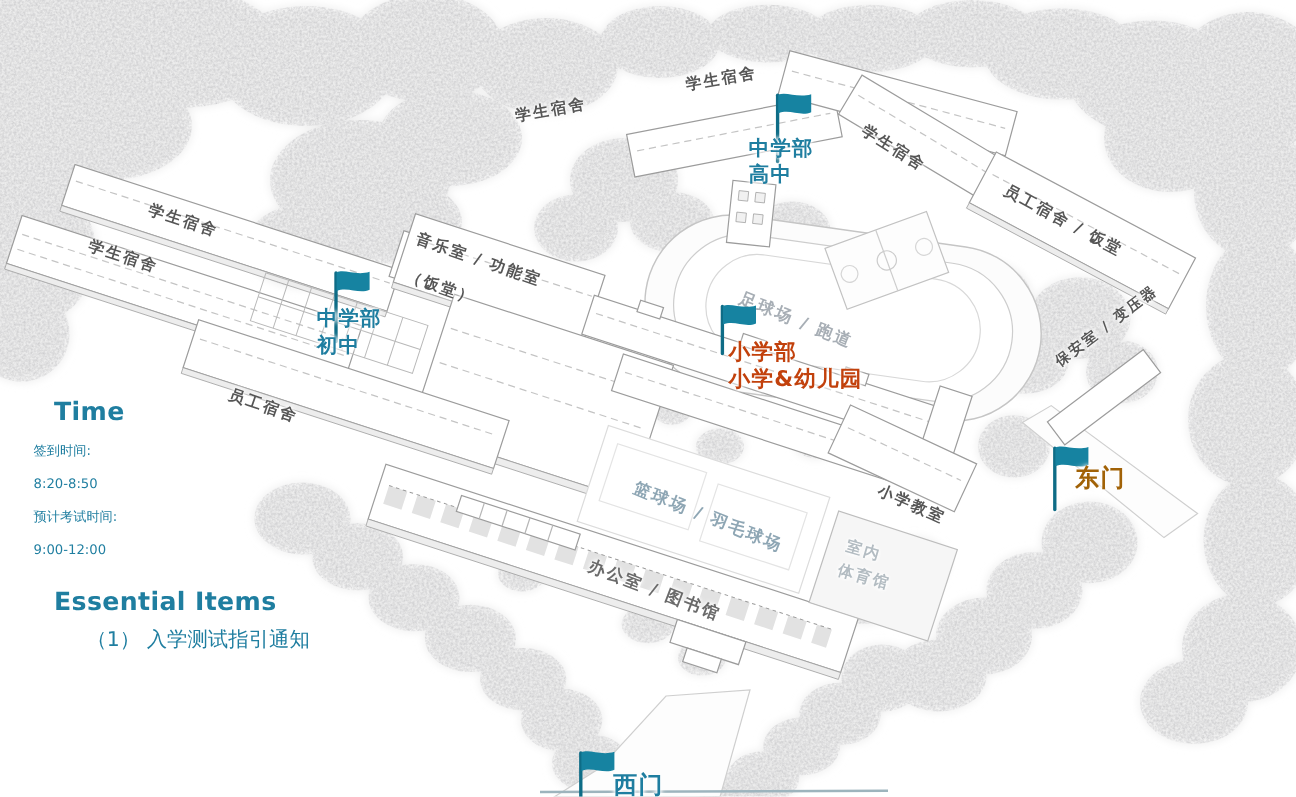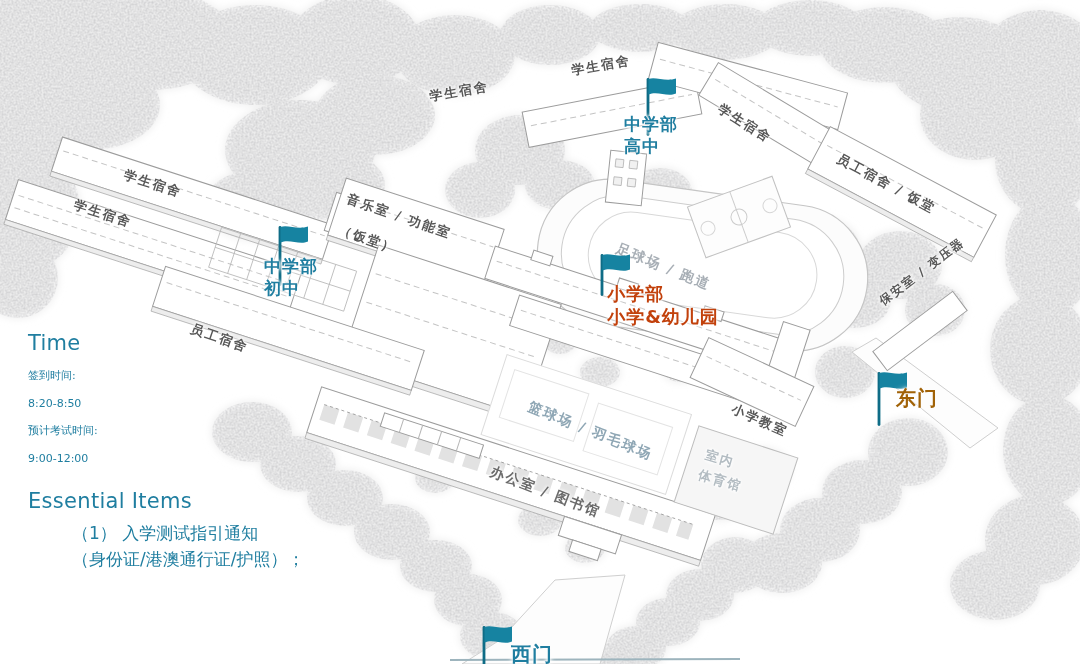--- a/index.html
+++ b/index.html
@@ -1,21 +1,21 @@
 <!DOCTYPE html>
 <html><head>
 <meta charset="utf-8">
 <style>
   html,body{margin:0;padding:0;background:#fff;}
   .stage{position:relative;width:1080px;height:664px;background:#ffffff;overflow:hidden;
          font-family:"DejaVu Sans","Liberation Sans",sans-serif;}
   .sketch{position:absolute;left:0;top:0;}
   
   .info{position:absolute;left:28px;top:331px;width:270px;z-index:30;}
-  .info h2{margin:0 0 7px 0;font-size:21px;font-weight:400;letter-spacing:.3px;}
+  .info h2{margin:0 0 7px 17px;font-size:21px;font-weight:700;letter-spacing:.3px;}
   .info h2.items-h{margin-top:17px;}
   .info .info-line{font-size:11px;line-height:27.5px;white-space:nowrap;}
   .info .item-line{font-size:17px;line-height:26px;padding-left:4px;white-space:nowrap;margin-left:40px;}
   
   #map-label-layer,#flag-layer{position:absolute;left:0;top:0;width:100%;height:100%;z-index:20;pointer-events:none;}
   .map-label{position:absolute;white-space:nowrap;font-weight:600;letter-spacing:2px;
              transform-origin:left top;
              text-shadow:0 0 3px #fff,0 0 5px #fff,0 1px 4px #fff;}
   
   .flag{position:absolute;}
@@ -322,16 +322,15 @@
     </div>
 
   <aside class="info" style="color: rgb(31, 126, 160);">
     <h2>Time</h2>
     <div class="info-line">签到时间:</div>
     <div class="info-line">8:20-8:50</div>
     <div class="info-line">预计考试时间:</div>
     <div class="info-line">9:00-12:00</div>
     <h2 class="items-h">Essential Items</h2>
     <div class="item-line">（1） 入学测试指引通知</div>
-    <div class="item-line">（身份证/港澳通行证/护照）；</div>
   </aside>
 
 </div>
 
 </body></html>

